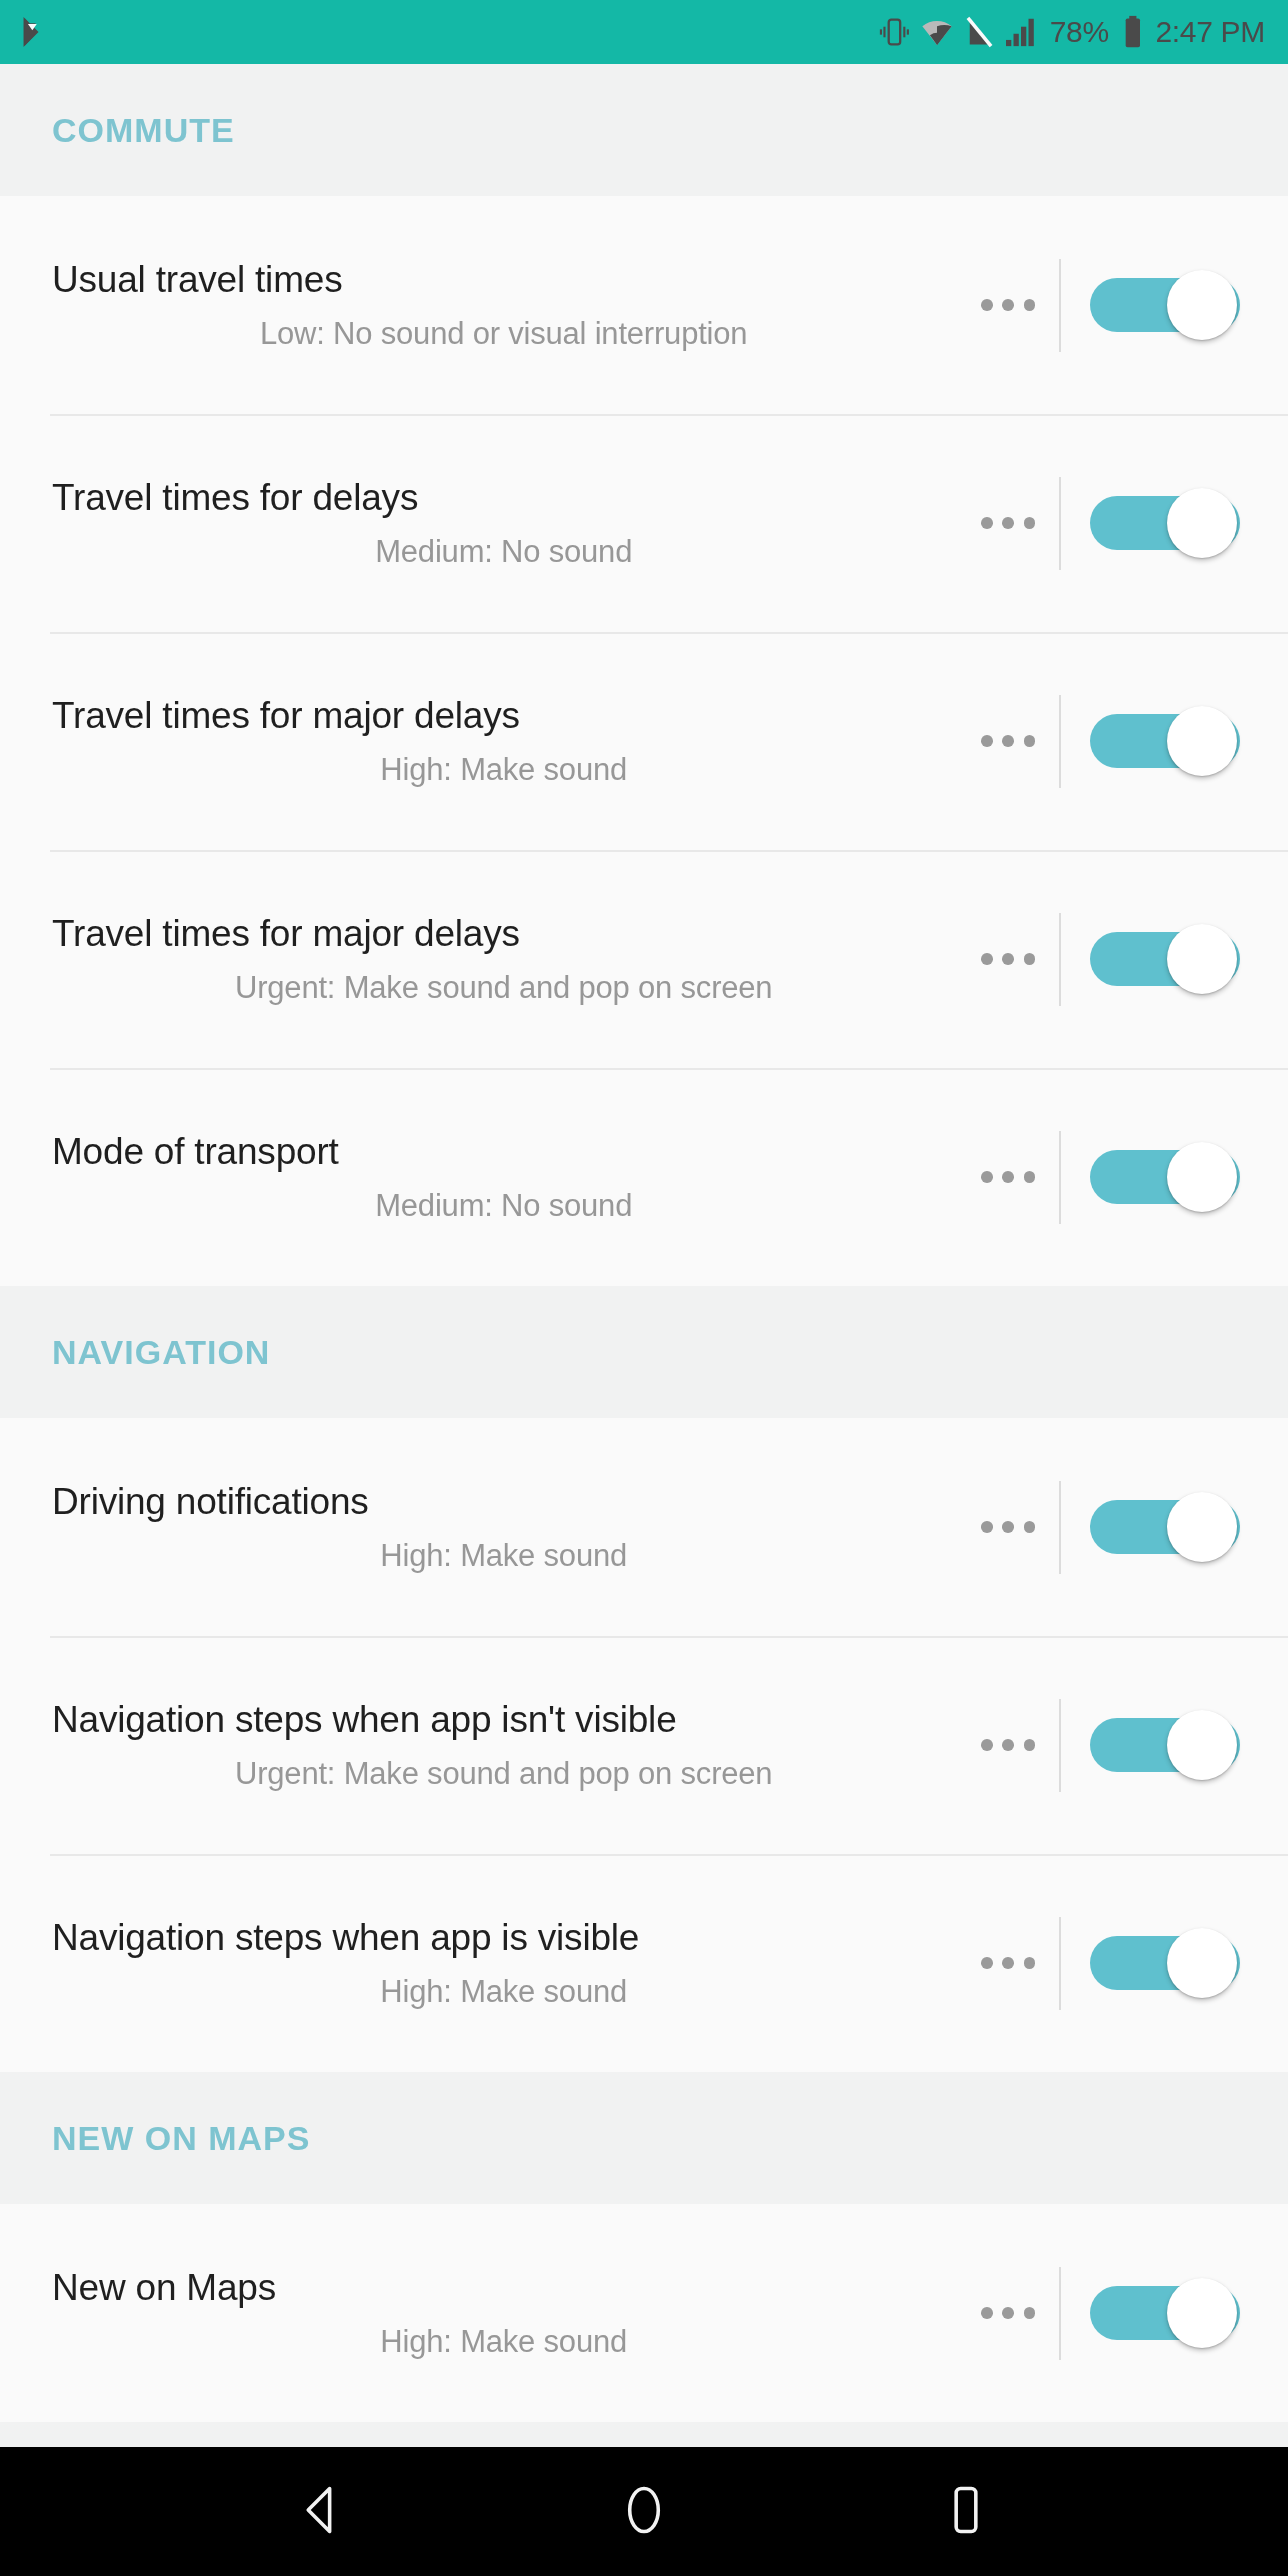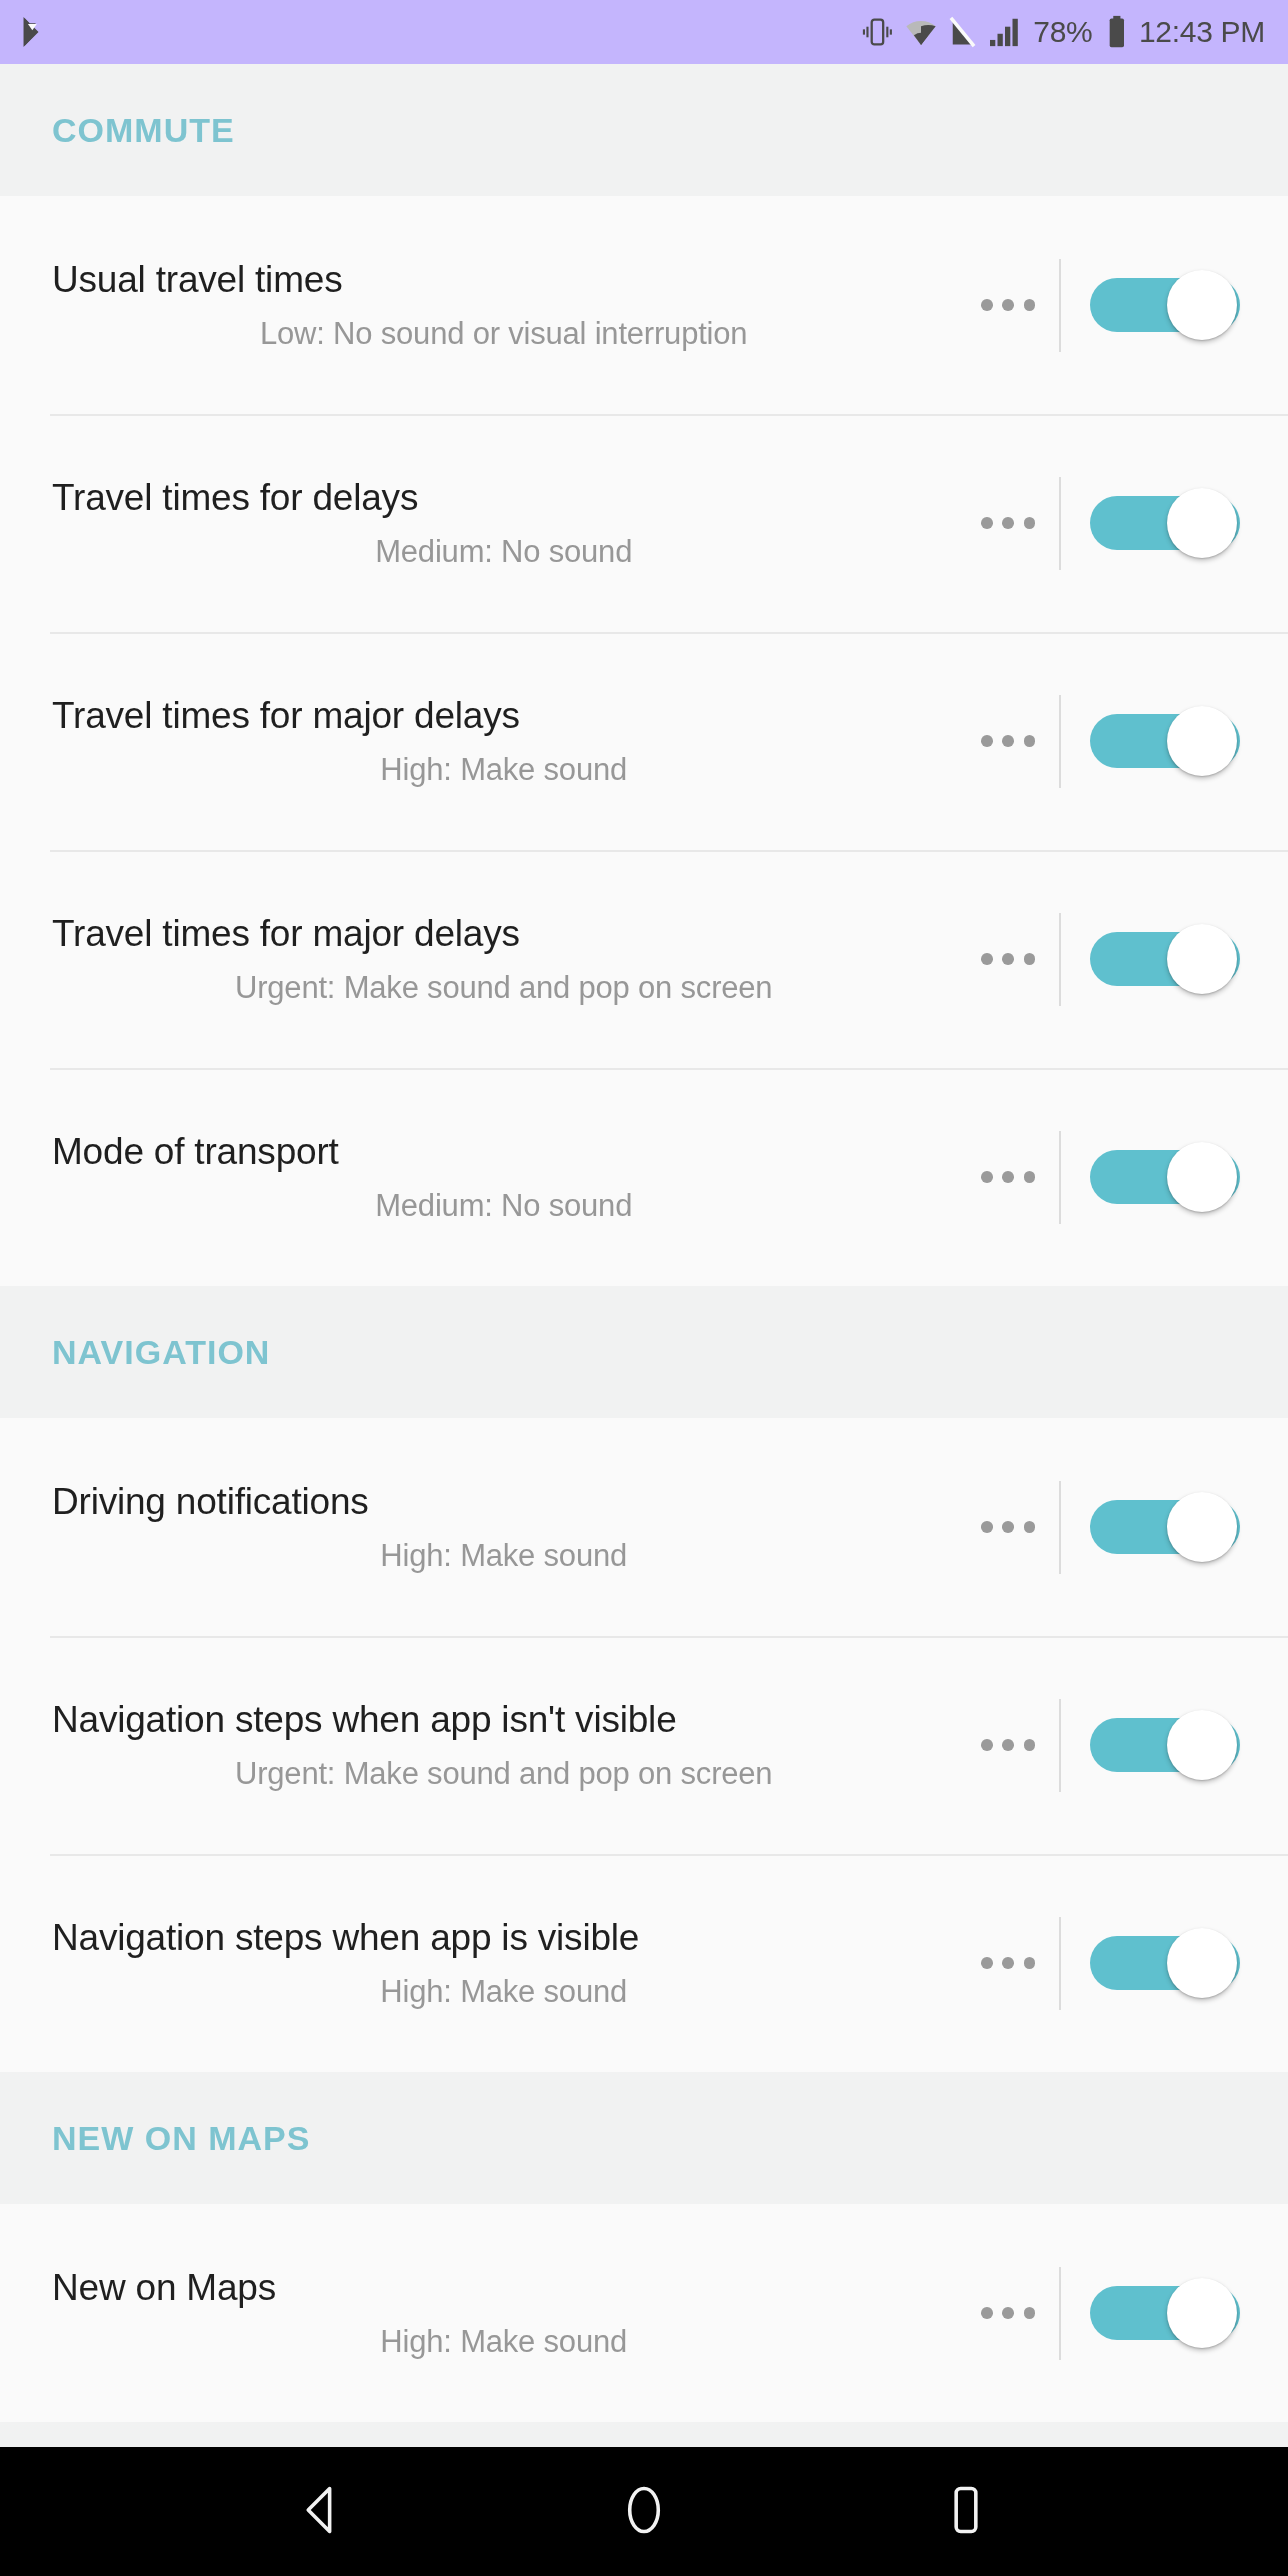--- a/index.html
+++ b/index.html
@@ -15,21 +15,21 @@
     width: 1288px;
     height: 2576px;
     background: #fafafa;
     overflow: hidden;
   }
 
   
   .statusbar {
     position: relative;
     height: 64px;
-    background: #c4b5fd;
+    background: #14b8a6;
     display: flex;
     align-items: center;
     padding: 0 23px 0 19.7px;
   }
   .sb-left { display: flex; align-items: center; gap: 10.7px; }
   .sb-spacer { flex: 1 1 auto; }
   .sb-right { display: flex; align-items: center; gap: 12.5px; }
   .sb-icon { display: inline-flex; align-items: center; justify-content: center; }
   .sb-text {
     font-size: 30px;
@@ -234,21 +234,21 @@
           <rect x="26.5" y="2" width="6" height="31" fill="#4a4a4a"></rect>
         </svg>
       </span>
       <span class="sb-text sb-battery-pct">78%</span>
       <span class="sb-icon">
         <svg width="19.7" height="34" viewBox="0 0 22 38">
           <rect x="7" y="1" width="8" height="4" fill="#4a4a4a"></rect>
           <rect x="3" y="4" width="16" height="32" rx="2" fill="#4a4a4a"></rect>
         </svg>
       </span>
-      <span class="sb-text">12:43 PM</span>
+      <span class="sb-text">2:47 PM</span>
     </div>
   </div>
 
 
   <div class="content">
 
     <div class="section-header">
       <span class="label">COMMUTE</span>
     </div>
     <div class="section-list">

